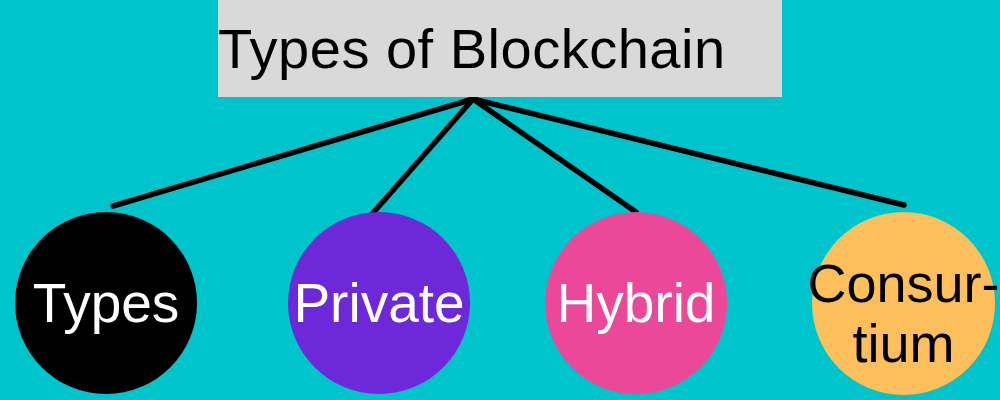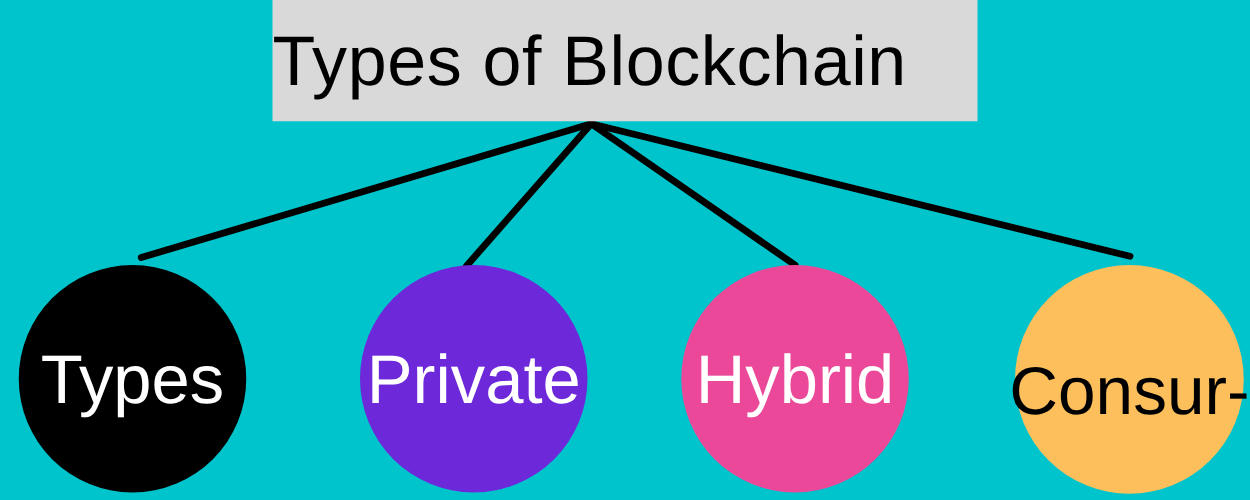--- a/index.html
+++ b/index.html
@@ -109,15 +109,16 @@
   <div class="node node-private" style="background-color: #6d28d9; color: rgb(255, 255, 255);">
     <span class="node-label">Private</span>
   </div>
 
   <div class="node node-hybrid" style="background-color: #ec4899; color: rgb(255, 255, 255);">
     <span class="node-label">Hybrid</span>
   </div>
 
   <div class="node node-consortium" style="background-color: rgb(252, 191, 92); color: rgb(0, 0, 0);">
     <span class="node-label">Consur-</span>
+    <span class="node-label">tium</span>
   </div>
 
 </div>
 
 </body></html>

